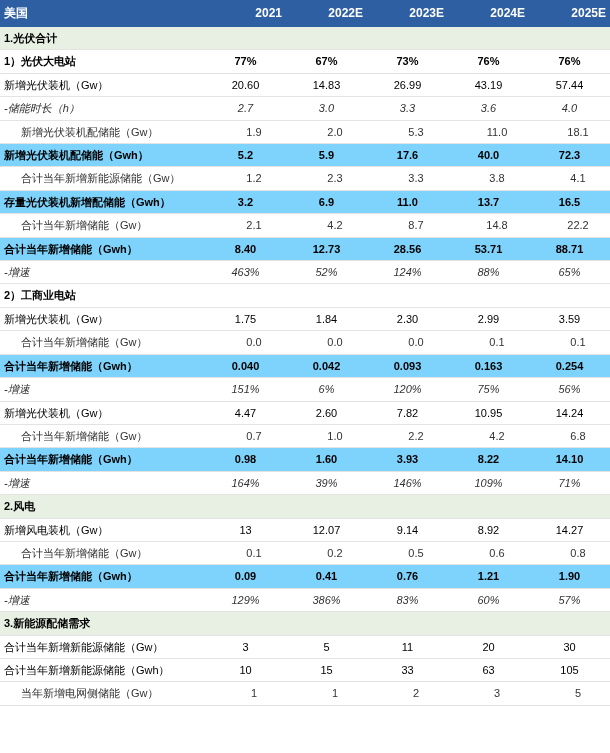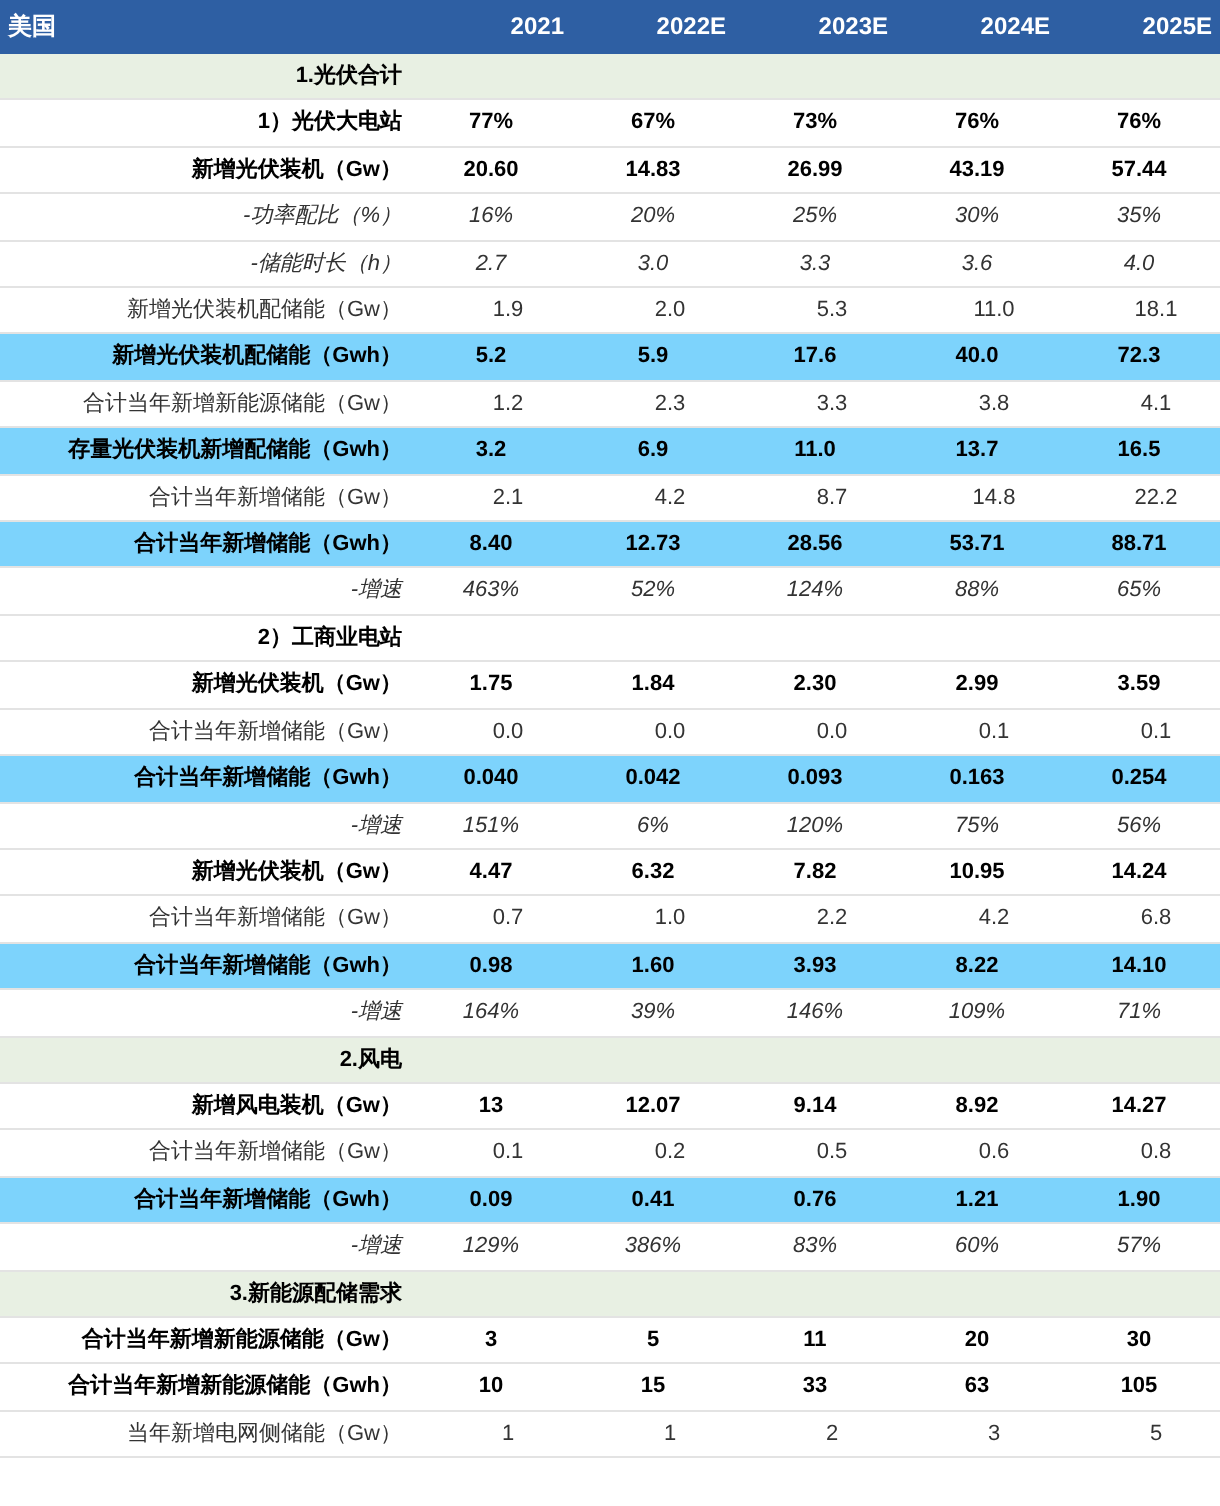--- a/index.html
+++ b/index.html
@@ -21,26 +21,26 @@
     background:#2e5fa3;
     color:#ffffff;
     font-weight:bold;
     text-align:right;
     font-size:12px;
     height:26px;
     line-height:26px;
     border-bottom:1px solid #2e5fa3;
   }
   thead th.head-label{text-align:left;}
-  td.lbl{text-align:right;}
+  td.lbl{text-align:left;}
   td.val{text-align:center;}
   
   tr.sec td{background:#e8f0e3;font-weight:bold;}
   tr.sub td{background:#ffffff;font-weight:bold;}
-  tr.bold td{font-weight:bold;}
+  tr.bold td{font-weight:normal;}
   tr.ital td{font-style:italic;color:#333;}
   tr.hl td{background:#7dd3fc;font-weight:bold;}
   tr.plain td{color:#333;padding-left:21px;}
 </style>
 </head>
 <body>
 
 <div id="sheet">
   <table>
     <colgroup>
@@ -80,28 +80,20 @@
         </tr>
         <tr class="bold">
           <td class="lbl">新增光伏装机（Gw）</td>
           <td class="val">20.60</td>
           <td class="val">14.83</td>
           <td class="val">26.99</td>
           <td class="val">43.19</td>
           <td class="val">57.44</td>
         </tr>
         <tr class="ital">
-          <td class="lbl">-功率配比（%）</td>
-          <td class="val">16%</td>
-          <td class="val">20%</td>
-          <td class="val">25%</td>
-          <td class="val">30%</td>
-          <td class="val">35%</td>
-        </tr>
-        <tr class="ital">
           <td class="lbl">-储能时长（h）</td>
           <td class="val">2.7</td>
           <td class="val">3.0</td>
           <td class="val">3.3</td>
           <td class="val">3.6</td>
           <td class="val">4.0</td>
         </tr>
         <tr class="plain">
           <td class="lbl">新增光伏装机配储能（Gw）</td>
           <td class="val">1.9</td>
@@ -194,21 +186,21 @@
           <td class="lbl">-增速</td>
           <td class="val">151%</td>
           <td class="val">6%</td>
           <td class="val">120%</td>
           <td class="val">75%</td>
           <td class="val">56%</td>
         </tr>
         <tr class="bold">
           <td class="lbl">新增光伏装机（Gw）</td>
           <td class="val">4.47</td>
-          <td class="val">6.32</td>
+          <td class="val">2.60</td>
           <td class="val">7.82</td>
           <td class="val">10.95</td>
           <td class="val">14.24</td>
         </tr>
         <tr class="plain">
           <td class="lbl">合计当年新增储能（Gw）</td>
           <td class="val">0.7</td>
           <td class="val">1.0</td>
           <td class="val">2.2</td>
           <td class="val">4.2</td>

